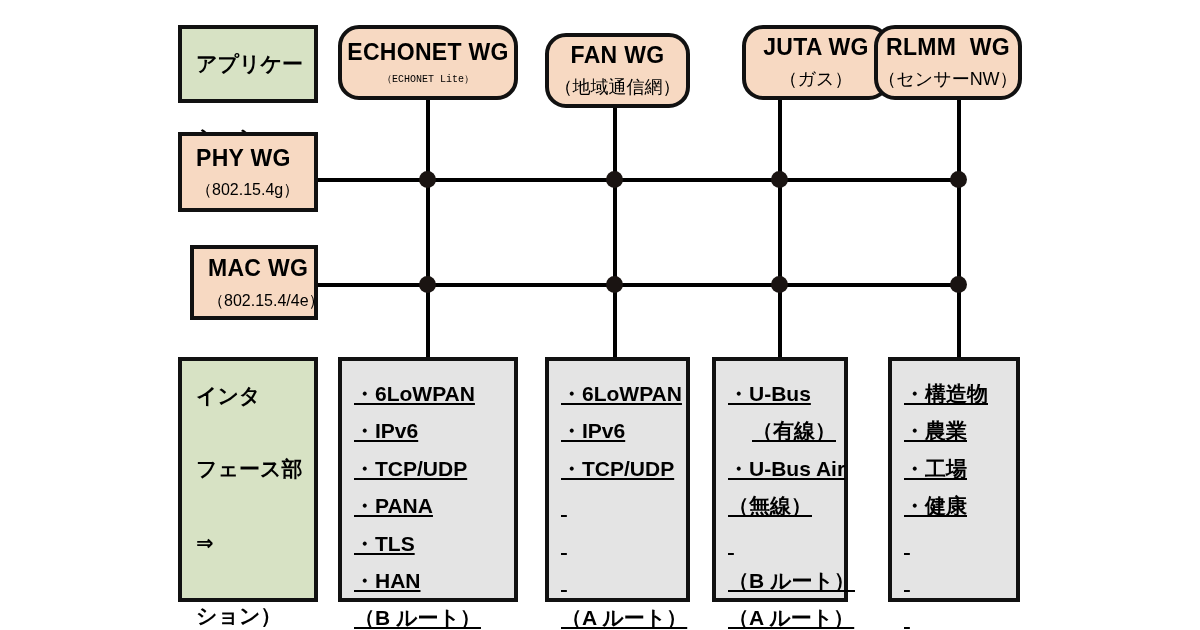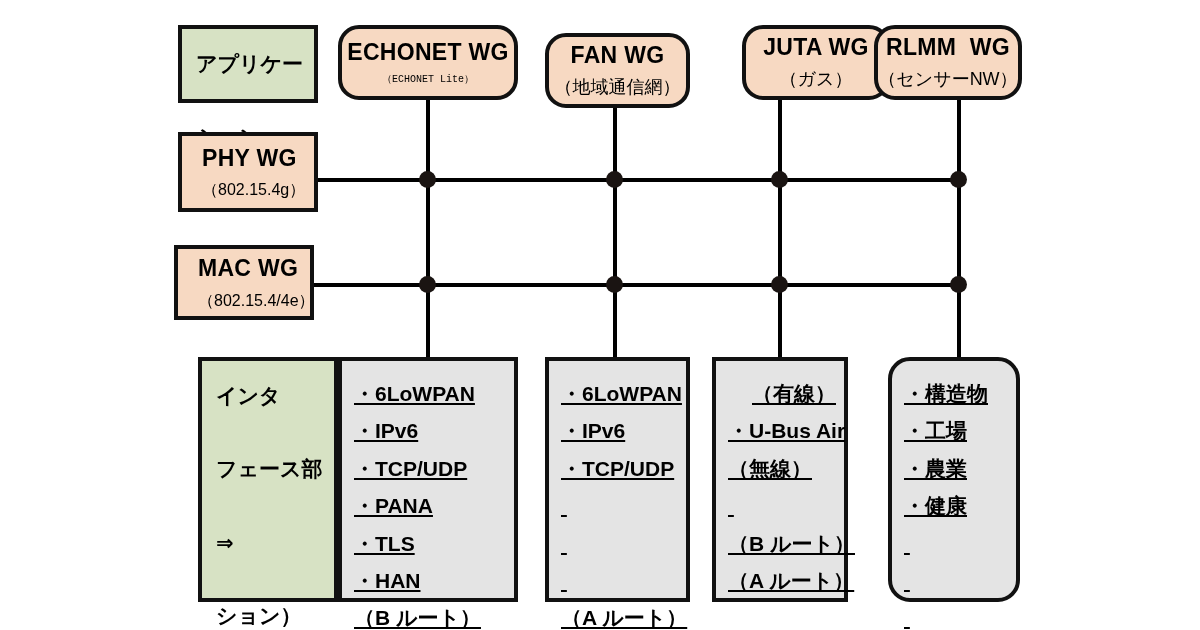--- a/index.html
+++ b/index.html
@@ -75,21 +75,21 @@
   .wg-sub.mono {
     font-family: "Liberation Mono", "DejaVu Sans Mono", monospace;
     font-size: 10px;
   }
 
   
   .sidebox {
     display: flex;
     flex-direction: column;
     justify-content: center;
-    padding-left: 20px;
+    padding-left: 14px;
   }
   .sidebox .wg-title { text-align: left; font-size: 23px; }
   .sidebox .wg-sub   { text-align: left; font-size: 16px; }
 
   
   .linesbox {
     display: flex;
     flex-direction: column;
     padding: 16px 0 0 14px;
     gap: 36px;
@@ -144,26 +144,26 @@
   <div class="box green linesbox" style="left:178px; top:25px; width:140px; height:78px;">
     <span class="line">アプリケー</span>
     <span class="line">ション  ⇒</span>
   </div>
 
   <div class="box sidebox" style="left:178px; top:132px; width:140px; height:80px;">
     <span class="wg-title">PHY WG</span>
     <span class="wg-sub">（802.15.4g）</span>
   </div>
 
-  <div class="box sidebox" style="left:174px; top:245px; width:140px; height:75px;">
+  <div class="box sidebox" style="left:190px; top:245px; width:128px; height:75px;">
     <span class="wg-title">MAC WG</span>
     <span class="wg-sub">（802.15.4/4e）</span>
   </div>
 
-  <div class="box green linesbox" style="left:178px; top:357px; width:140px; height:245px;margin-left:20px;">
+  <div class="box green linesbox" style="left:178px; top:357px; width:140px; height:245px;">
     <span class="line">インタ</span>
     <span class="line">フェース部</span>
     <span class="line">⇒</span>
     <span class="line">ション）</span>
   </div>
 
   <div class="box wgbox" style="left:338px; top:25px; width:180px; height:75px;">
     <span class="wg-title">ECHONET WG</span>
     <span class="wg-sub mono">（ECHONET Lite）</span>
   </div>
@@ -197,31 +197,32 @@
     <span class="line">・6LoWPAN</span>
     <span class="line">・IPv6</span>
     <span class="line">・TCP/UDP</span>
     <span class="line blank"> </span>
     <span class="line blank"> </span>
     <span class="line blank"> </span>
     <span class="line">（A ルート）</span>
   </div>
 
   <div class="box gray stackbox" style="left:712px; top:357px; width:136px; height:245px;">
+    <span class="line">・U-Bus</span>
     <span class="line indent">（有線）</span>
     <span class="line">・U-Bus Air</span>
     <span class="line">（無線）</span>
     <span class="line blank"> </span>
     <span class="line">（B ルート）</span>
     <span class="line">（A ルート）</span>
   </div>
 
-  <div class="box gray stackbox" style="left:888px; top:357px; width:132px; height:245px;border-radius:22px;">
+  <div class="box gray stackbox" style="left:888px; top:357px; width:132px; height:245px;">
     <span class="line">・構造物</span>
+    <span class="line">・農業</span>
     <span class="line">・工場</span>
-    <span class="line">・農業</span>
     <span class="line">・健康</span>
     <span class="line blank"> </span>
     <span class="line blank"> </span>
     <span class="line blank"> </span>
   </div>
 
 </div>
 
 </body></html>

